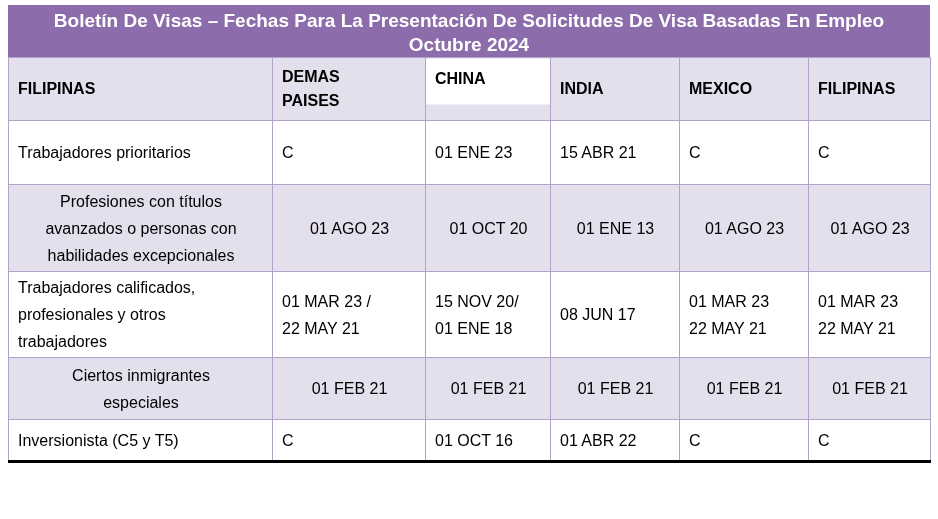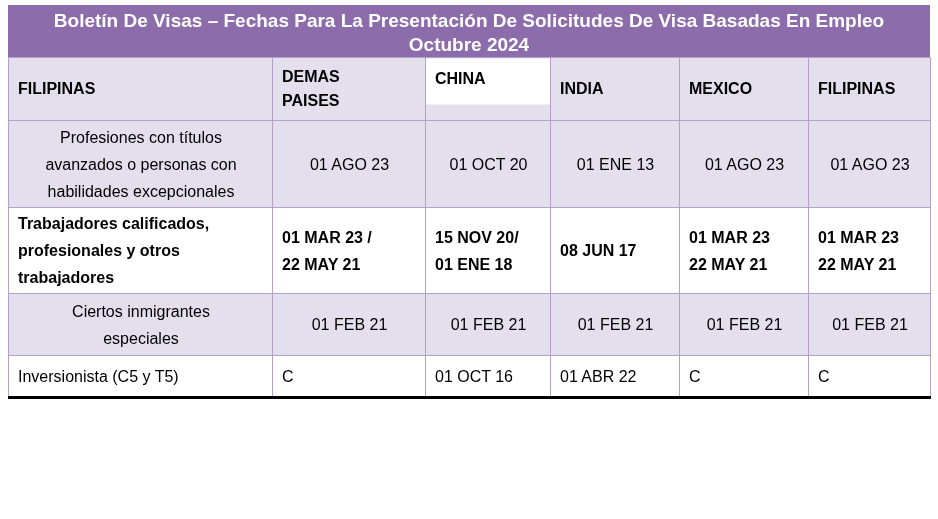--- a/index.html
+++ b/index.html
@@ -62,21 +62,21 @@
     background:linear-gradient(to bottom,#ffffff 0,#ffffff 75%,var(--lavender) 75%,var(--lavender) 100%);
     vertical-align:top;
     padding-top:9px;
   }
   tr.row-white td{background:#ffffff;}
   tr.row-lav td{background:var(--lavender);text-align:center;}
 
   tr.h-header{height:63px;}
   tr.h-r1{height:64px;}
   tr.h-r2{height:87px;}
-  tr.h-r3{height:78px;font-weight:bold;}
+  tr.h-r3{height:78px;}
   tr.h-r4{height:62px;}
   tr.h-r5{height:42px;margin-top:8px;}
   tr.h-r6{height:39px;}
 </style>
 </head>
 <body>
 
 <div class="page">
   <div class="doc">
 
@@ -99,20 +99,28 @@
           <tr class="h-header">
         <th>FILIPINAS</th>
         <th>DEMAS
 PAISES</th>
         <th class="china-header">CHINA</th>
         <th>INDIA</th>
         <th>MEXICO</th>
         <th>FILIPINAS</th>
       </tr>
 
+      <tr class="h-r1 row-white">
+        <td>Trabajadores prioritarios</td>
+        <td>C</td>
+        <td>01 ENE 23</td>
+        <td>15 ABR 21</td>
+        <td>C</td>
+        <td>C</td>
+      </tr>
 
       <tr class="h-r2 row-lav">
         <td>Profesiones con títulos
 avanzados o personas con
 habilidades excepcionales</td>
         <td>01 AGO 23</td>
         <td>01 OCT 20</td>
         <td>01 ENE 13</td>
         <td>01 AGO 23</td>
         <td>01 AGO 23</td>

